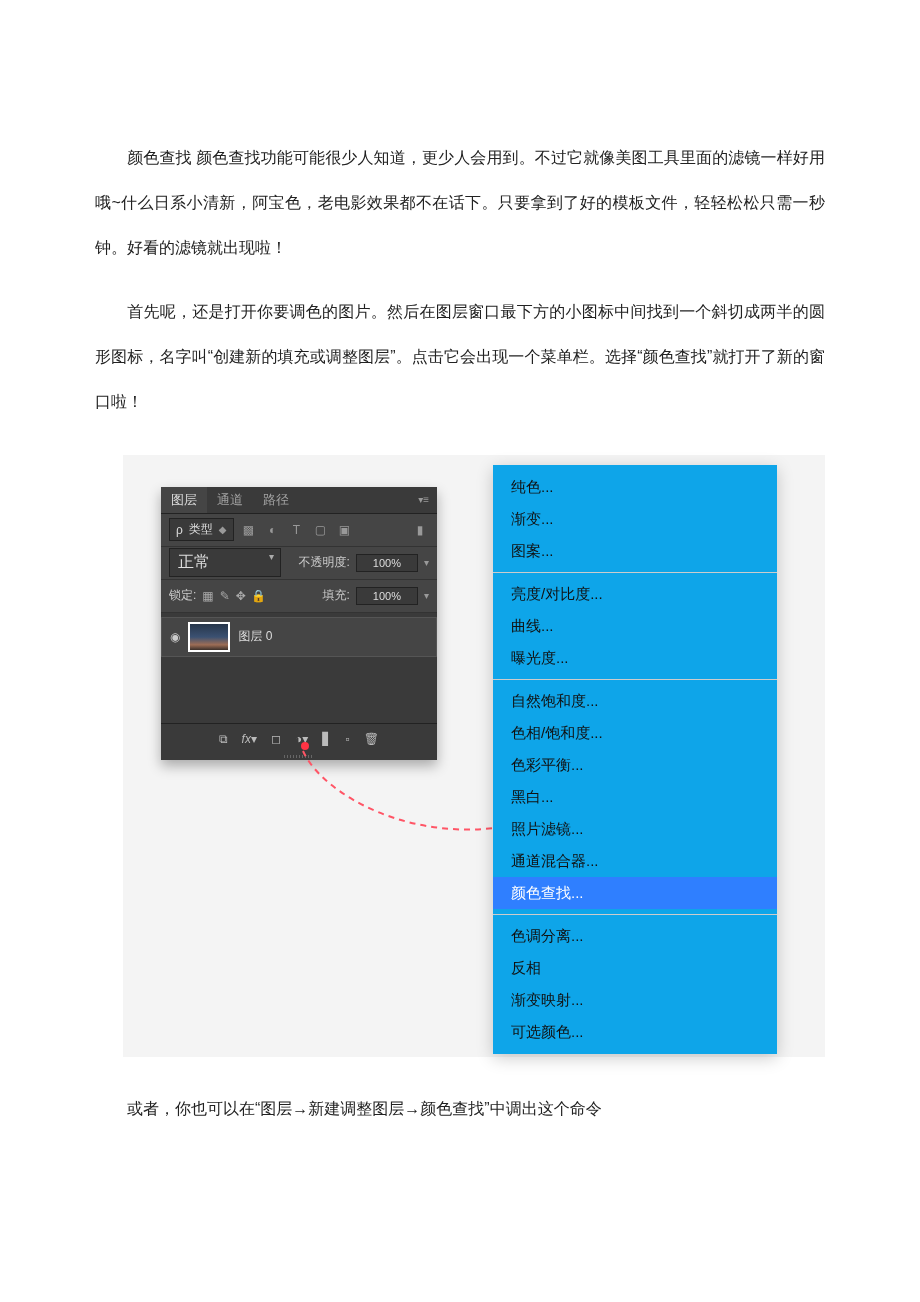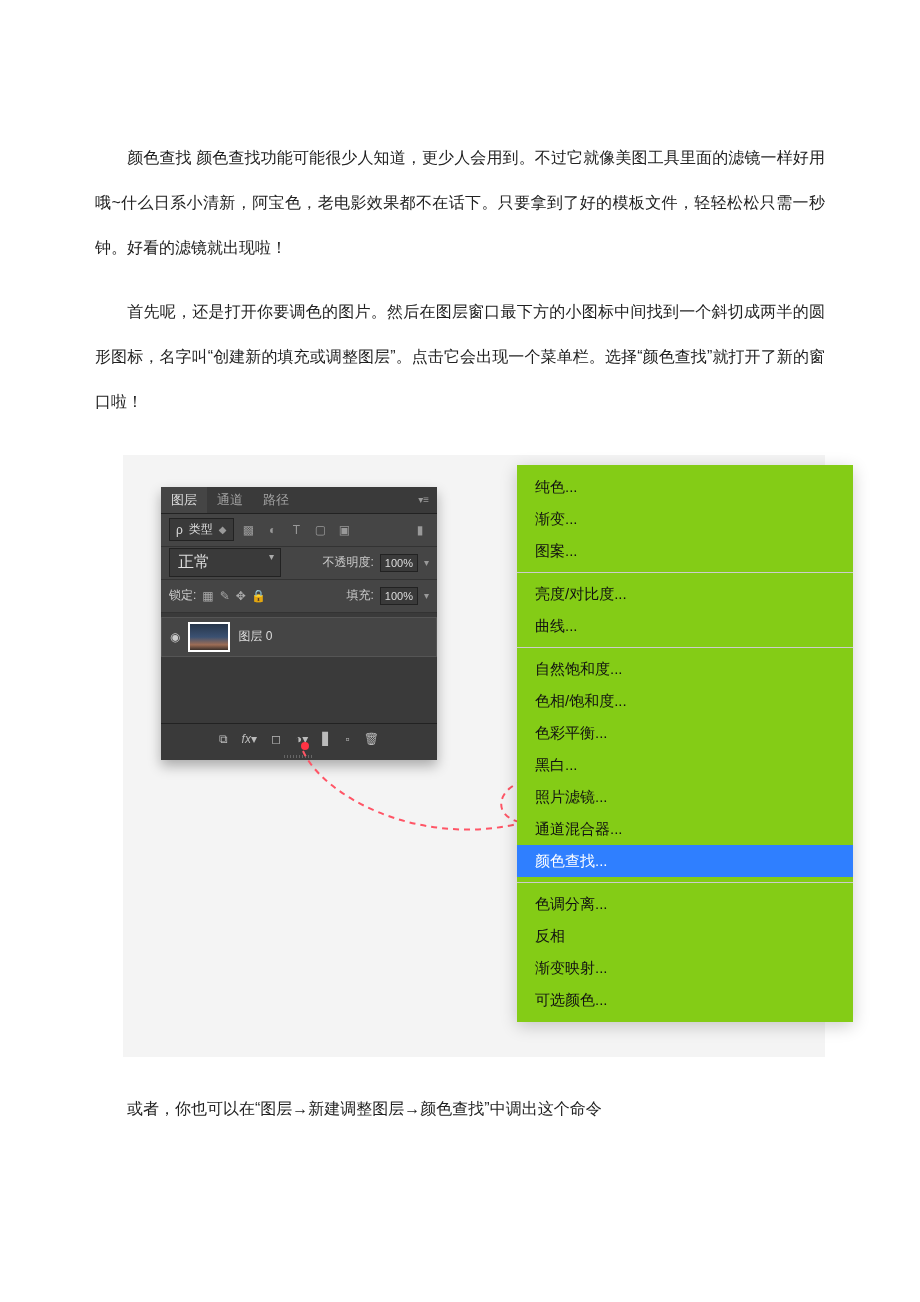--- a/index.html
+++ b/index.html
@@ -100,21 +100,21 @@
     color: #aaa;
     font-size: 10px;
   }
   .lp-label {
     color: #ccc;
     font-size: 12px;
   }
   .lp-num {
     background: #3a3a3a;
     border: 1px solid #222;
-    padding: 2px 4px;
+    padding: 2px 16px;
     font-size: 11px;
     color: #ddd;
   }
   .lp-layer-area {
     background: #3a3a3a;
     height: 106px;
     padding-top: 4px;
   }
   .lp-layer-row {
     display: flex;
@@ -161,27 +161,26 @@
     width: 30px;
     height: 3px;
     background: repeating-linear-gradient(90deg, #666 0, #666 1px, transparent 1px, transparent 3px);
   }
 
   
   .ctx-menu {
     position: absolute;
     left: 370px;
     top: 10px;
-    width: 336px;
-    background: #84cc16;
+    width: 284px;
+    background: #0ea5e9;
     box-shadow: 0 4px 16px rgba(0,0,0,0.2);
     padding: 6px 0;
     font-size: 15px;
     color: #111;
-    margin-left: 24px;
   }
   .ctx-item {
     padding: 4px 18px;
     line-height: 1.6;
     white-space: nowrap;
   }
   .ctx-item.selected {
     background: #2f7fff;
     color: #fff;
   }
@@ -303,20 +302,21 @@
       <path d="M320,72 L334,78 L320,84" fill="none" stroke="#ff5566" stroke-width="2"></path>
     </svg>
 
     <div class="ctx-menu">
       <div class="ctx-item">纯色...</div>
       <div class="ctx-item">渐变...</div>
       <div class="ctx-item">图案...</div>
       <div class="ctx-sep"></div>
       <div class="ctx-item">亮度/对比度...</div>
       <div class="ctx-item">曲线...</div>
+      <div class="ctx-item">曝光度...</div>
       <div class="ctx-sep"></div>
       <div class="ctx-item">自然饱和度...</div>
       <div class="ctx-item">色相/饱和度...</div>
       <div class="ctx-item">色彩平衡...</div>
       <div class="ctx-item">黑白...</div>
       <div class="ctx-item">照片滤镜...</div>
       <div class="ctx-item">通道混合器...</div>
       <div class="ctx-item selected">颜色查找...</div>
       <div class="ctx-sep"></div>
       <div class="ctx-item">色调分离...</div>

